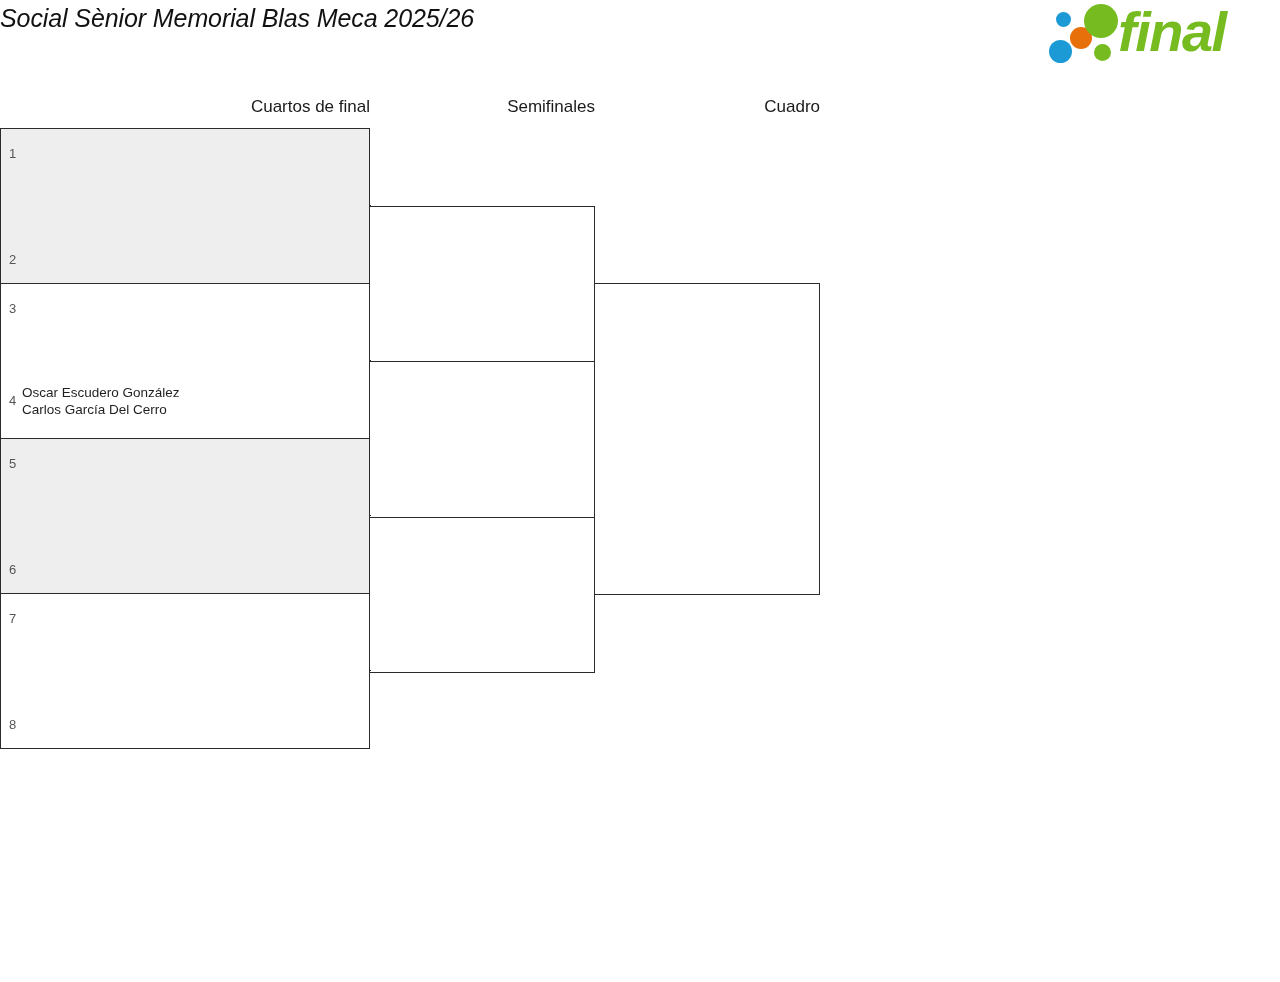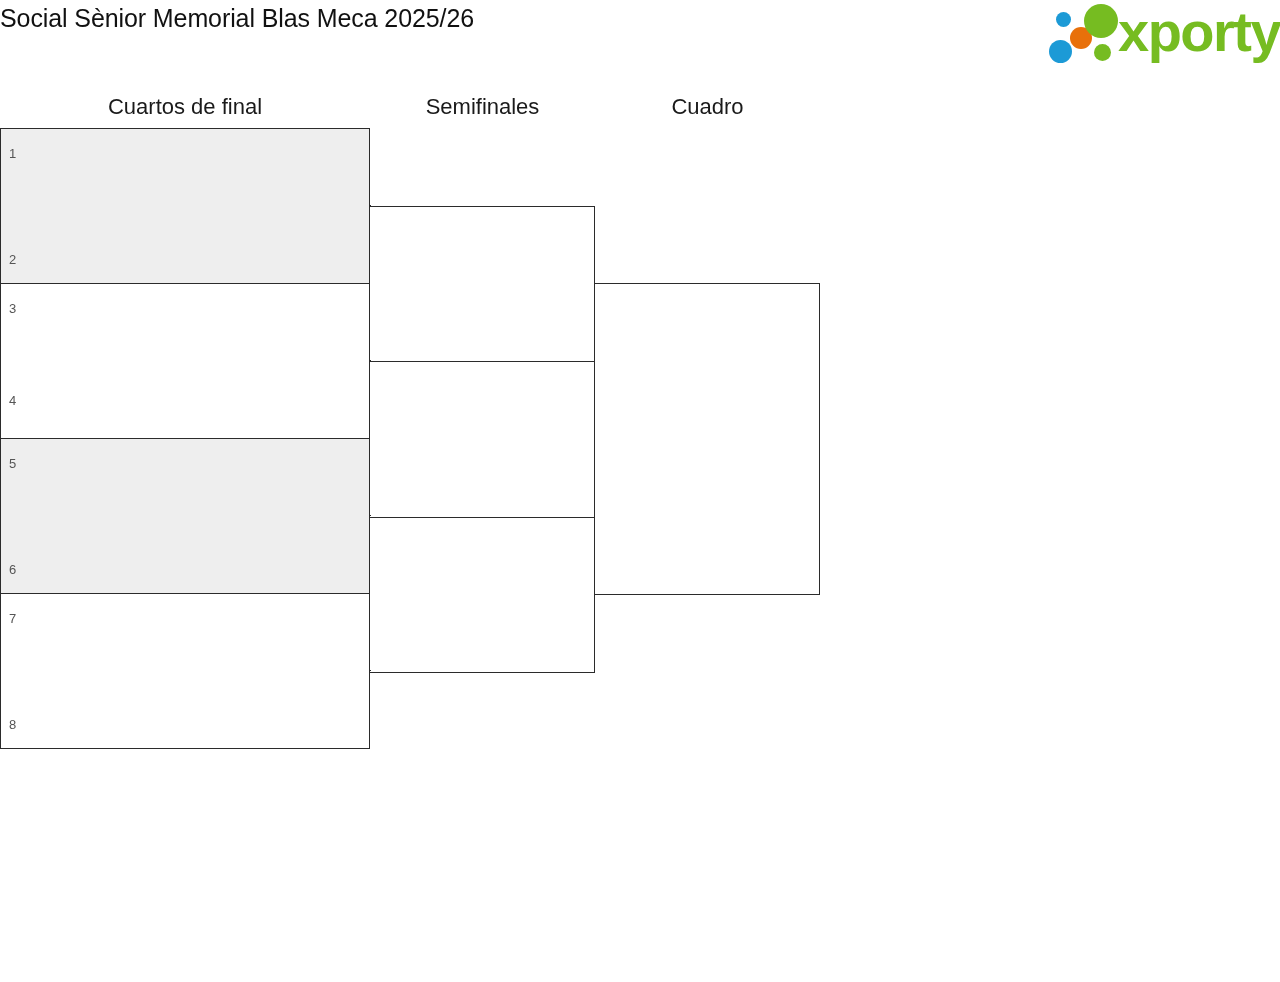--- a/index.html
+++ b/index.html
@@ -9,21 +9,21 @@
     background: #ffffff;
     font-family: "Liberation Sans", sans-serif;
     color: #1a1a1a;
     overflow: hidden;
   }
 
   
   #header {
     position: absolute;
     left: 0; top: 0;
-    width: 1280px; height: 90px;
+    width: 1280px; height: 90px; font-style: italic;
   }
   #title-block {
     position: absolute;
     left: 0; top: 2px;
     width: 900px;
   }
   .title-line {
     font-size: 25px;
     line-height: 33px;
     font-weight: 400;
@@ -55,24 +55,24 @@
     font-size: 56px;
     line-height: 62px;
     font-weight: 700;
     letter-spacing: -1.5px;
   }
 
   
   .round-header {
     position: absolute;
     top: 96px;
-    font-size: 22px;
+    font-size: 17px;
     line-height: 22px;
     color: #1a1a1a;
-    text-align: center;
+    text-align: right;
     white-space: nowrap;
   }
   #round-header-0 { left: 0px;   width: 370px; }
   #round-header-1 { left: 370px; width: 225px; }
   #round-header-2 { left: 595px; width: 225px; }
 
   
   #bracket {
     position: absolute;
     left: 0; top: 128px;
@@ -163,21 +163,21 @@
   </div>
 
   <div id="logo">
     <div id="logo-dots">
       <span class="dot" id="dot-blue-small" style="background: rgb(28, 154, 214);"></span>
       <span class="dot" id="dot-orange" style="background: rgb(232, 112, 10);"></span>
       <span class="dot" id="dot-blue-large" style="background: rgb(28, 154, 214);"></span>
       <span class="dot" id="dot-green-large" style="background: rgb(118, 188, 33);"></span>
       <span class="dot" id="dot-green-small" style="background: rgb(118, 188, 33);"></span>
     </div>
-    <div id="logo-word" style="color: rgb(118, 188, 33);">xporty</div>
+    <div id="logo-word" style="color: rgb(118, 188, 33);">final</div>
   </div>
 </div>
 
 <div class="round-header" id="round-header-0">Cuartos de final</div>
 <div class="round-header" id="round-header-1">Semifinales</div>
 <div class="round-header" id="round-header-2">Cuadro</div>
 
 <div id="bracket">
 
   <div class="match qf shaded" id="match-qf-0">
@@ -197,20 +197,24 @@
 
   <div class="match qf" id="match-qf-1">
     <div class="slot slot-top">
       <span class="seed">3</span>
       <span class="team">
         <span class="player"></span>
       </span>
     </div>
     <div class="slot slot-bottom has-team">
       <span class="seed">4</span>
+      <span class="team">
+        <span class="player">Oscar Escudero González</span><br>
+        <span class="player">Carlos García Del Cerro</span>
+      </span>
     </div>
   </div>
 
   <div class="match qf shaded" id="match-qf-2">
     <div class="slot slot-top">
       <span class="seed">5</span>
       <span class="team">
         <span class="player"></span>
       </span>
     </div>

